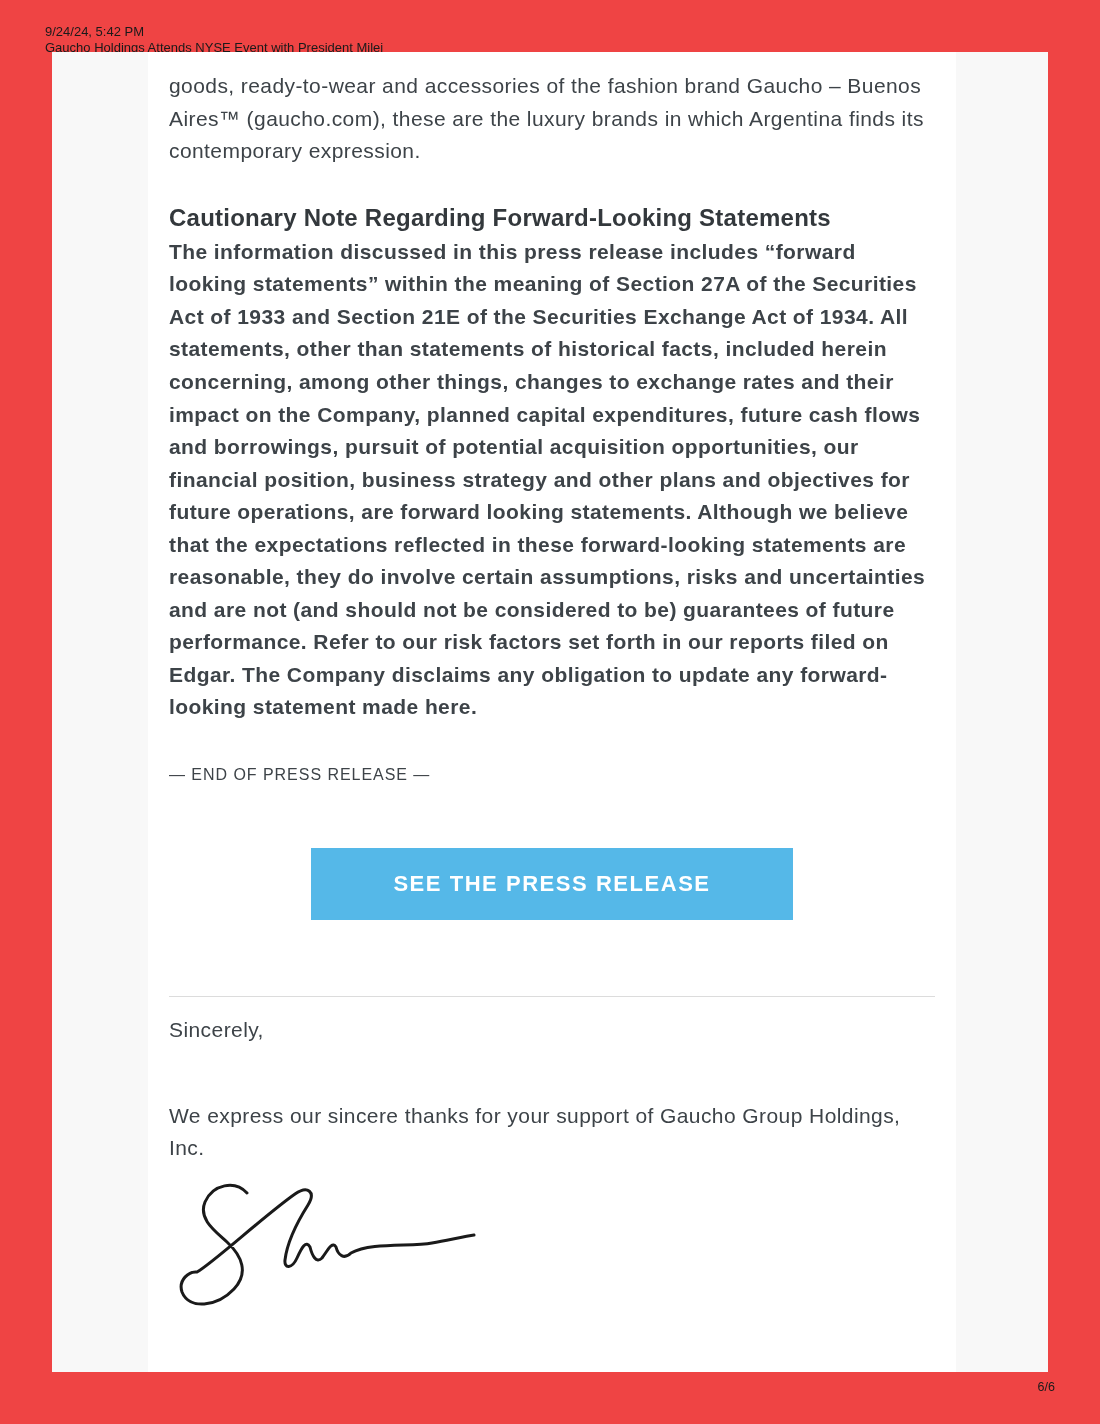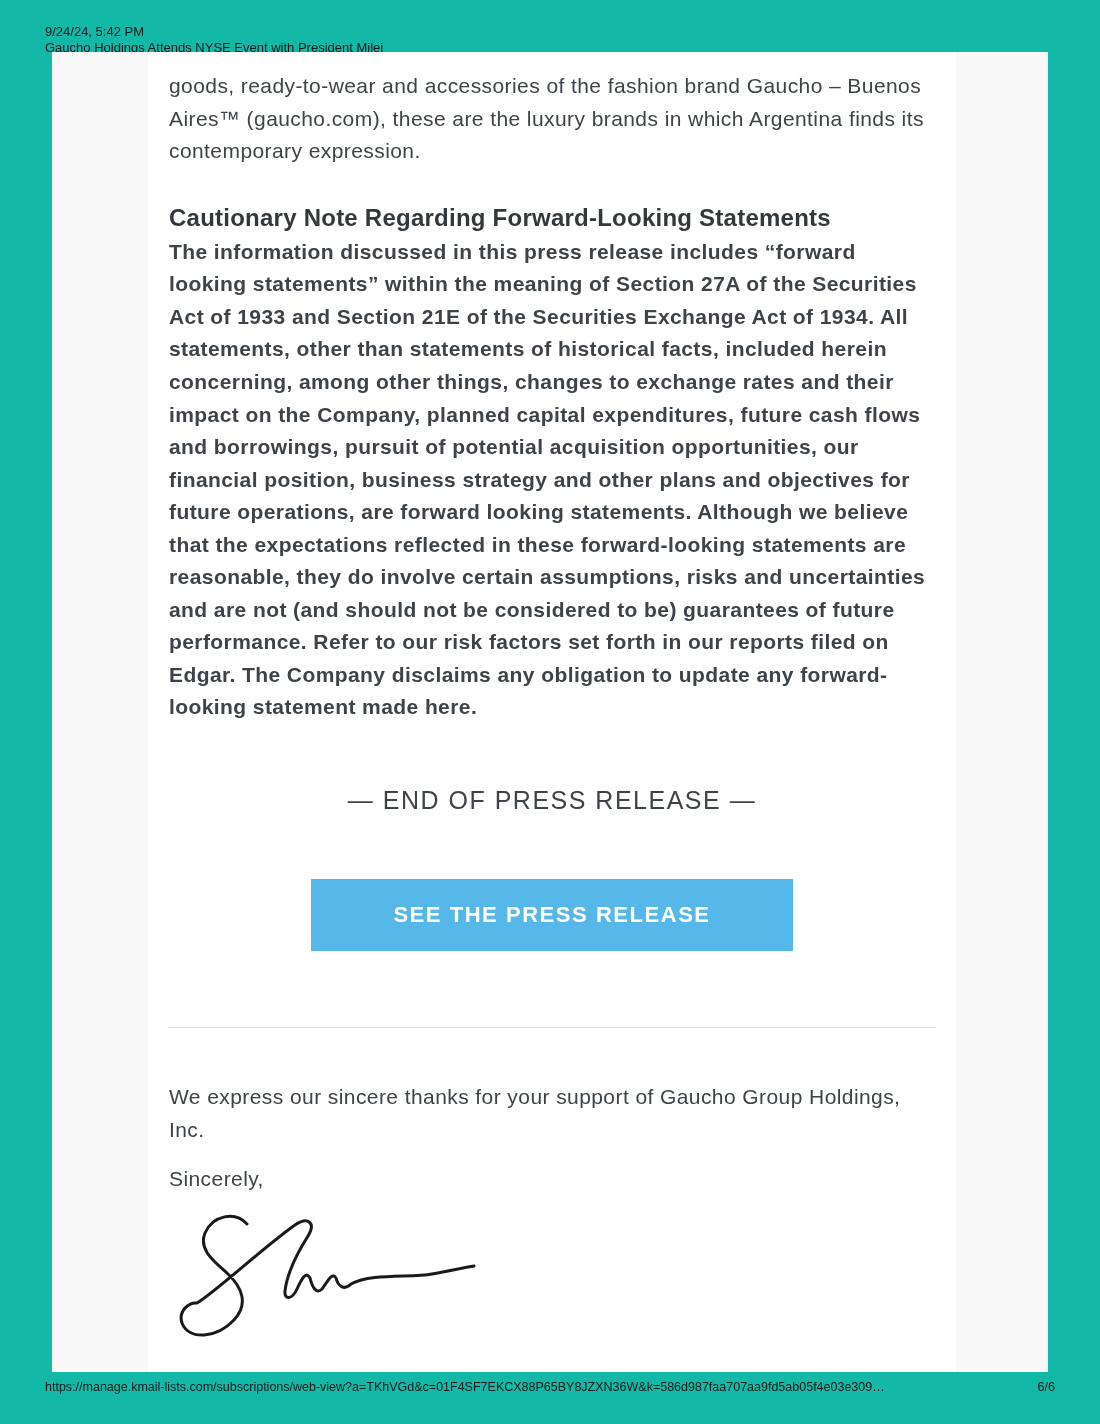--- a/index.html
+++ b/index.html
@@ -1,21 +1,21 @@
 <!DOCTYPE html>
 <html><head>
 <meta charset="utf-8">
 <style>
   * { margin: 0; padding: 0; box-sizing: border-box; }
   html, body { background: #ffffff; }
   .page {
     position: relative;
     width: 1100px;
     height: 1424px;
-    background: #14b8a6;
+    background: #ef4444;
     font-family: "Liberation Sans", sans-serif;
     overflow: hidden;
   }
 
   
   .print-header {
     position: absolute;
     top: 24px; left: 45px; right: 45px;
     height: 18px;
     font-size: 13px;
@@ -60,23 +60,22 @@
     margin-top: 31px;
     font-size: 24px;
     line-height: 1.55;
     font-weight: bold;
     color: #33383c;
     letter-spacing: 0.01em;
   }
   .cautionary-body { margin-top: 0; font-weight: bold; }
 
   .end-marker {
-    margin-top: 62px;
-    text-align: center;
-    font-size: 25px;
+    margin-top: 42px;
+    font-size: 16px;
     letter-spacing: 0.06em;
     color: #3d4348;
   }
 
   .cta-button {
     display: block;
     width: 482px;
     height: 72px;
     margin: 64px auto 0 auto;
     background: #55b8e8;
@@ -121,23 +120,23 @@
       <h3 class="cautionary-heading">Cautionary Note Regarding Forward-Looking Statements</h3>
 
       <p class="body-text cautionary-body">The information discussed in this press release includes “forward looking statements” within the meaning of Section 27A of the Securities Act of 1933 and Section 21E of the Securities Exchange Act of 1934. All statements, other than statements of historical facts, included herein concerning, among other things, changes to exchange rates and their impact on the Company, planned capital expenditures, future cash flows and borrowings, pursuit of potential acquisition opportunities, our financial position, business strategy and other plans and objectives for future operations, are forward looking statements. Although we believe that the expectations reflected in these forward-looking statements are reasonable, they do involve certain assumptions, risks and uncertainties and are not (and should not be considered to be) guarantees of future performance. Refer to our risk factors set forth in our reports filed on Edgar. The Company disclaims any obligation to update any forward-looking statement made here.</p>
 
       <div class="end-marker">— END OF PRESS RELEASE —</div>
 
       <button class="cta-button">SEE THE PRESS RELEASE</button>
 
       <hr class="divider">
 
+      <p class="body-text salutation">Sincerely,</p>
+
       <p class="body-text thanks-paragraph">We express our sincere thanks for your support of Gaucho Group Holdings, Inc.</p>
-
-      <p class="body-text salutation">Sincerely,</p>
 
       <svg class="signature" width="430" height="148" viewBox="0 0 430 148" fill="none" xmlns="http://www.w3.org/2000/svg">
         <path d="M78,22
                  C66,9 44,13 36,31
                  C29,48 46,60 58,71
                  C73,85 80,102 65,118
                  C48,136 20,139 13,121
                  C9,109 20,100 28,101
                  C44,92 96,44 126,23
                  C139,14 147,21 139,34
@@ -148,17 +147,16 @@
                  C159,79 163,70 167,76
                  C169,84 175,89 182,82
                  C202,71 242,76 263,72
                  C284,68 298,65 305,64" stroke="#1a1a1a" stroke-width="3" stroke-linecap="round" stroke-linejoin="round"></path>
       </svg>
 
     </div>
   </div>
 
   <div class="print-footer">
-    <span class="footer-url">https://manage.kmail-lists.com/subscriptions/web-view?a=TKhVGd&amp;c=01F4SF7EKCX88P65BY8JZXN36W&amp;k=586d987faa707aa9fd5ab05f4e03e309…</span>
     <span class="page-indicator">6/6</span>
   </div>
 
 </div>
 
 </body></html>

